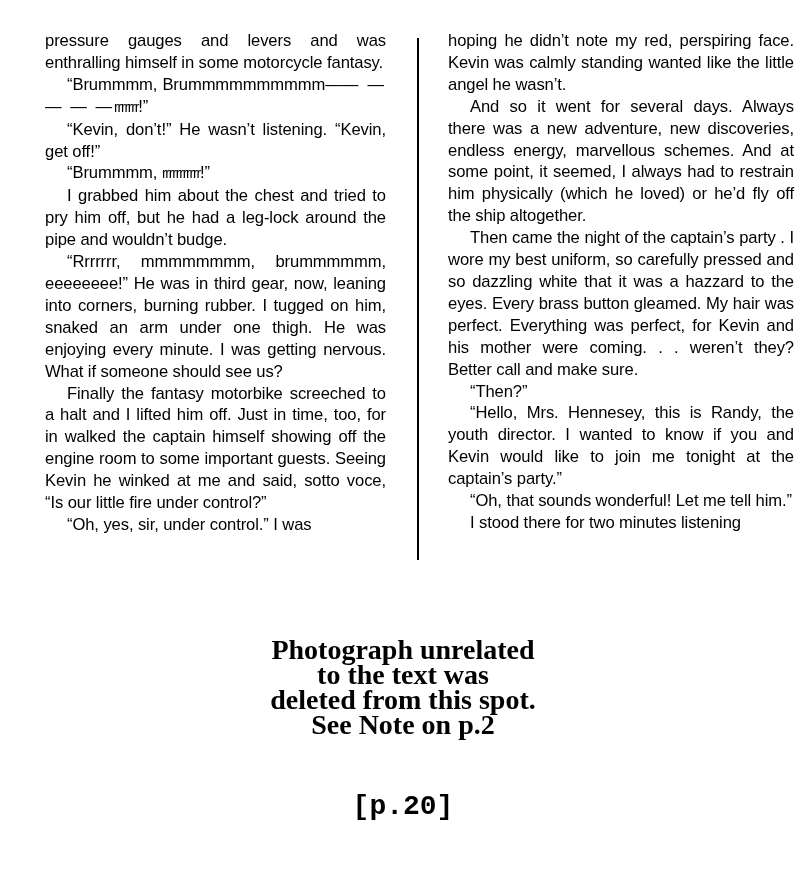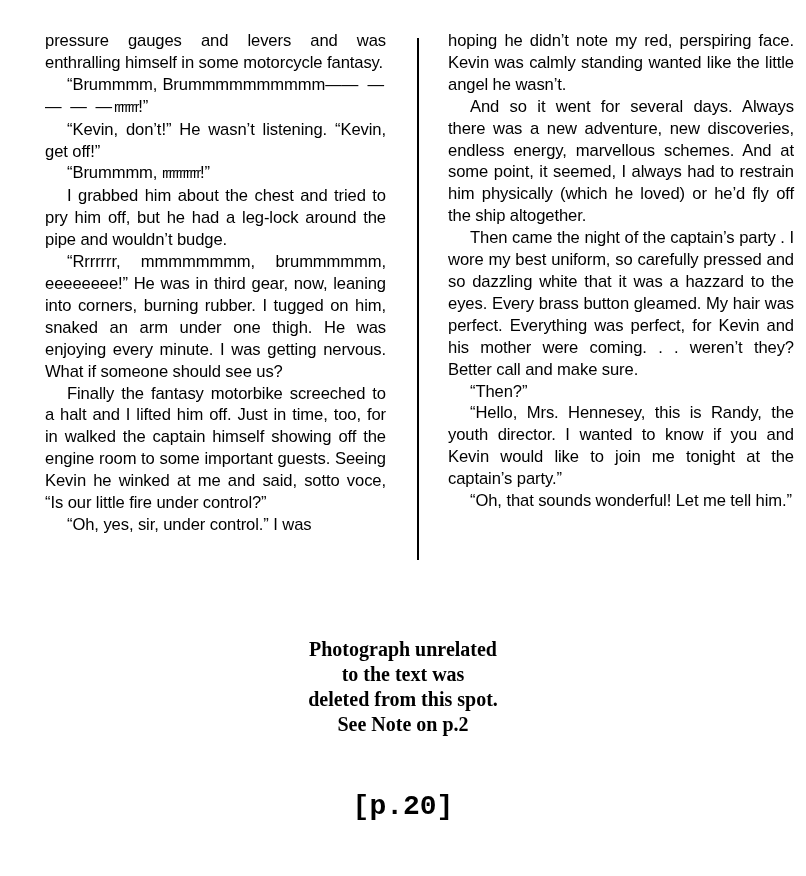--- a/index.html
+++ b/index.html
@@ -77,21 +77,21 @@
 
   
   #deletion-note {
     position: absolute;
     left: 0;
     top: 637px;
     width: 806px;
     text-align: center;
     font-family: "Liberation Serif", "DejaVu Serif", serif;
     font-weight: bold;
-    font-size: 20px;
+    font-size: 28px;
     line-height: 25px;
     color: #000000;
   }
   #deletion-note div { white-space: nowrap; }
 
   
   #page-marker {
     position: absolute;
     left: 0;
     top: 791px;
@@ -122,20 +122,21 @@
 
   <div id="col-divider"></div>
 
   <div id="col-right" class="column">
       <p class="no-indent"><span>hoping he didn’t note my red, perspiring face. Kevin was calmly standing wanted like the little angel he wasn’t.</span></p>
       <p><span>And so it went for several days. Always there was a new adventure, new discoveries, endless energy, marvellous schemes. And at some point, it seemed, I always had to restrain him physically (which he loved) or he’d fly off the ship altogether.</span></p>
       <p><span>Then came the night of the captain’s party . I wore my best uniform, so carefully pressed and so dazzling white that it was a hazzard to the eyes. Every brass button gleamed. My hair was perfect. Everything was perfect, for Kevin and his mother were coming. . . weren’t they? Better call and make sure.</span></p>
       <p><span>“Then?”</span></p>
       <p><span>“Hello, Mrs. Hennesey, this is Randy, the youth director. I wanted to know if you and Kevin would like to join me tonight at the captain’s party.”</span></p>
       <p><span>“Oh, that sounds wonderful! Let me tell him.”</span></p>
+      <p><span>I stood there for two minutes listening</span></p>
     </div>
 
   <div id="deletion-note">
     <div>Photograph unrelated</div>
     <div>to the text was</div>
     <div>deleted from this spot.</div>
     <div>See Note on p.2</div>
   </div>
 
   <div id="page-marker">[p.20]</div>

